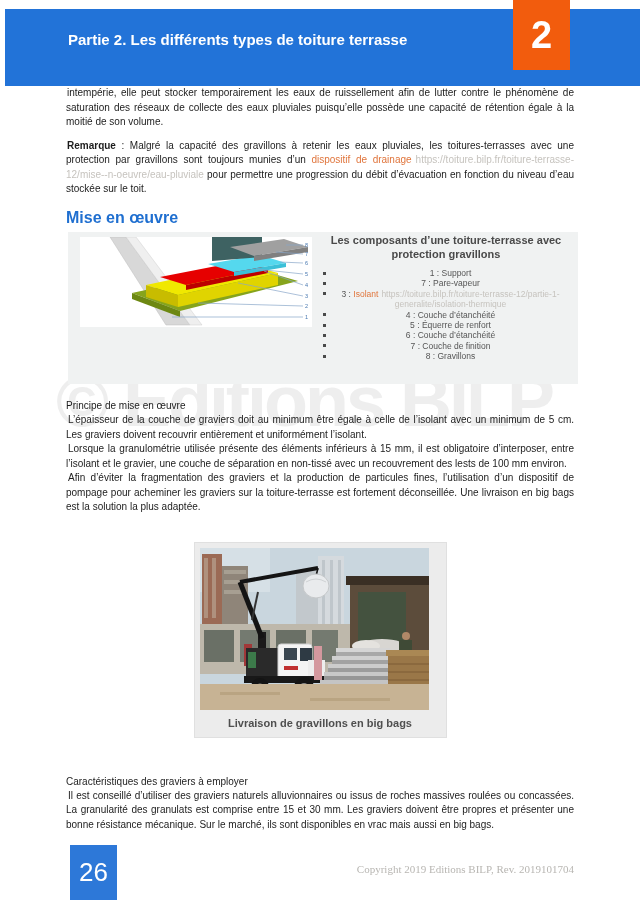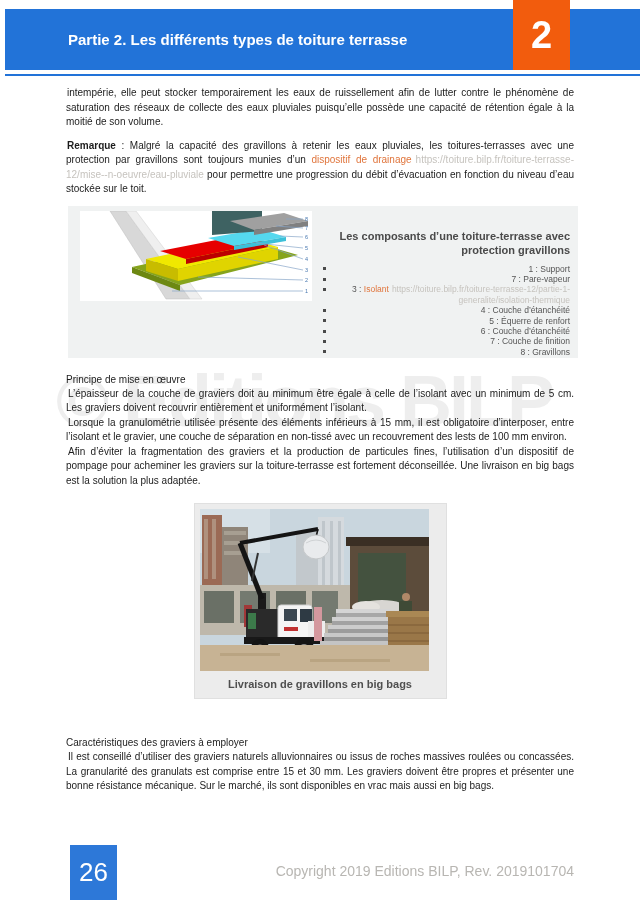--- a/index.html
+++ b/index.html
@@ -8,21 +8,21 @@
     font-family:"Liberation Sans", sans-serif; overflow:hidden;
   }
   
   .watermark {
     position:absolute; left:56px; top:356px; width:530px; z-index:0;
     font-size:72px; line-height:90px; font-weight:bold; letter-spacing:-3px;
     color:rgba(120,120,120,0.13); pointer-events:none; white-space:normal;
   }
   
   .header-band {
-    position:absolute; left:5px; top:9px; right:0; height:61px;
+    position:absolute; left:5px; top:9px; right:0; height:77px;
     background:#2273d8; z-index:1;
   }
   .header-title {
     position:absolute; left:63px; top:0; height:61px; line-height:61px;
     color:#ffffff; font-size:15px; font-weight:bold; white-space:nowrap;
   }
   .header-num {
     position:absolute; left:513px; top:0; width:57px; height:70px;
     background:#f25c0d; color:#ffffff; font-size:38px; font-weight:bold;
     display:flex; align-items:center; justify-content:center; z-index:2;
@@ -46,55 +46,55 @@
   }
   
   .figure-box {
     position:relative; margin-left:2px; width:510px; height:152px;
     background:#f0f2f2; margin-bottom:15px;
   }
   .diagram-frame {
     position:absolute; left:12px; top:5px; width:232px; height:90px;
     background:#ffffff;
   }
-  .legend { position:absolute; left:254px; top:23px; width:248px; text-align:right; }
+  .legend { position:absolute; left:254px; top:1px; width:248px; text-align:center; }
   .legend-title { font-size:11px; font-weight:bold; color:#4a4a4a; line-height:14px; }
   .legend-list {
     list-style:none; margin:7px 0 0 0; padding:0;
     font-size:8.5px; line-height:10.4px; color:#555555;
   }
   .legend-list li { position:relative; padding-left:9px; }
   .legend-list li::before {
     content:""; position:absolute; left:1px; top:3.6px;
     width:3px; height:3px; background:#4a4a4a;
   }
   .legend-url { color:#c6c3be; overflow-wrap:anywhere; margin-left:3px; }
   
   .sub-heading { font-size:10px; font-weight:normal; margin:0; line-height:14px; text-align:left; }
   .tight-p { margin:0; text-indent:2px; }
   .characteristics { margin-top:37px; }
   
   .photo-card {
-    width:241px; margin:15px auto 0 auto; background:#ececec;
+    width:241px; margin:27px auto 0 auto; background:#ececec;
     border:1px solid #e0e0e0; padding:5px 5px 0 5px; box-sizing:content-box;
   }
   .photo-card svg { display:block; }
   .photo-caption {
     height:27px; line-height:27px; text-align:center;
     font-weight:bold; font-size:11px; color:#4f4f4f;
   }
   
   .page-num-box {
     position:absolute; left:70px; top:845px; width:47px; height:55px;
     background:#2d78d8; color:#ffffff; font-size:26px;
     display:flex; align-items:center; justify-content:center; z-index:1;
   }
   .copyright {
-    position:absolute; right:66px; top:863px; font-size:14px;
-    color:#b8b6b2; z-index:1;
+    position:absolute; right:66px; top:863px; font-size:11px;
+    color:#b8b6b2; z-index:1;font-family:Liberation Serif, serif;
   }
 </style>
 </head>
 <body>
 
 <div class="page">
 
   <div class="watermark">© Editions BILP</div>
 
   <div class="header-band">
@@ -102,20 +102,21 @@
   </div>
   <div class="header-num">2</div>
   <div class="header-rule"></div>
 
   <div class="content">
 
     <p class="body-p">intempérie, elle peut stocker temporairement les eaux de ruissellement afin de lutter contre le phénomène de saturation des réseaux de collecte des eaux pluviales puisqu’elle possède une capacité de rétention égale à la moitié de son volume.</p>
 
     <p class="body-p"><span class="bold">Remarque</span><span> : </span><span>Malgré la capacité des gravillons à retenir les eaux pluviales, les toitures-terrasses avec une protection par gravillons sont toujours munies d’un </span><span class="link-orange">dispositif de drainage</span><span class="link-gray">https://toiture.bilp.fr/toiture-terrasse-12/mise--n-oeuvre/eau-pluviale</span><span> pour permettre une progression du débit d’évacuation en fonction du niveau d’eau stockée sur le toit.</span></p>
 
+    <h2 class="section-heading">Mise en œuvre</h2>
 
     <div class="figure-box">
       <div class="diagram-frame">
         <svg width="232" height="90" viewBox="0 0 232 90">
           <rect width="232" height="90" fill="#ffffff"></rect>
 
           <polygon points="30,0 46,0 110,88 86,88" fill="#d8d8d8" stroke="#bdbdbd" stroke-width="0.5"></polygon>
           <polygon points="46,0 56,0 122,88 110,88" fill="#efefef" stroke="#cfcfcf" stroke-width="0.5"></polygon>
 
           <polygon points="52,56 170,30 218,44 100,74" fill="#86a41c"></polygon>

